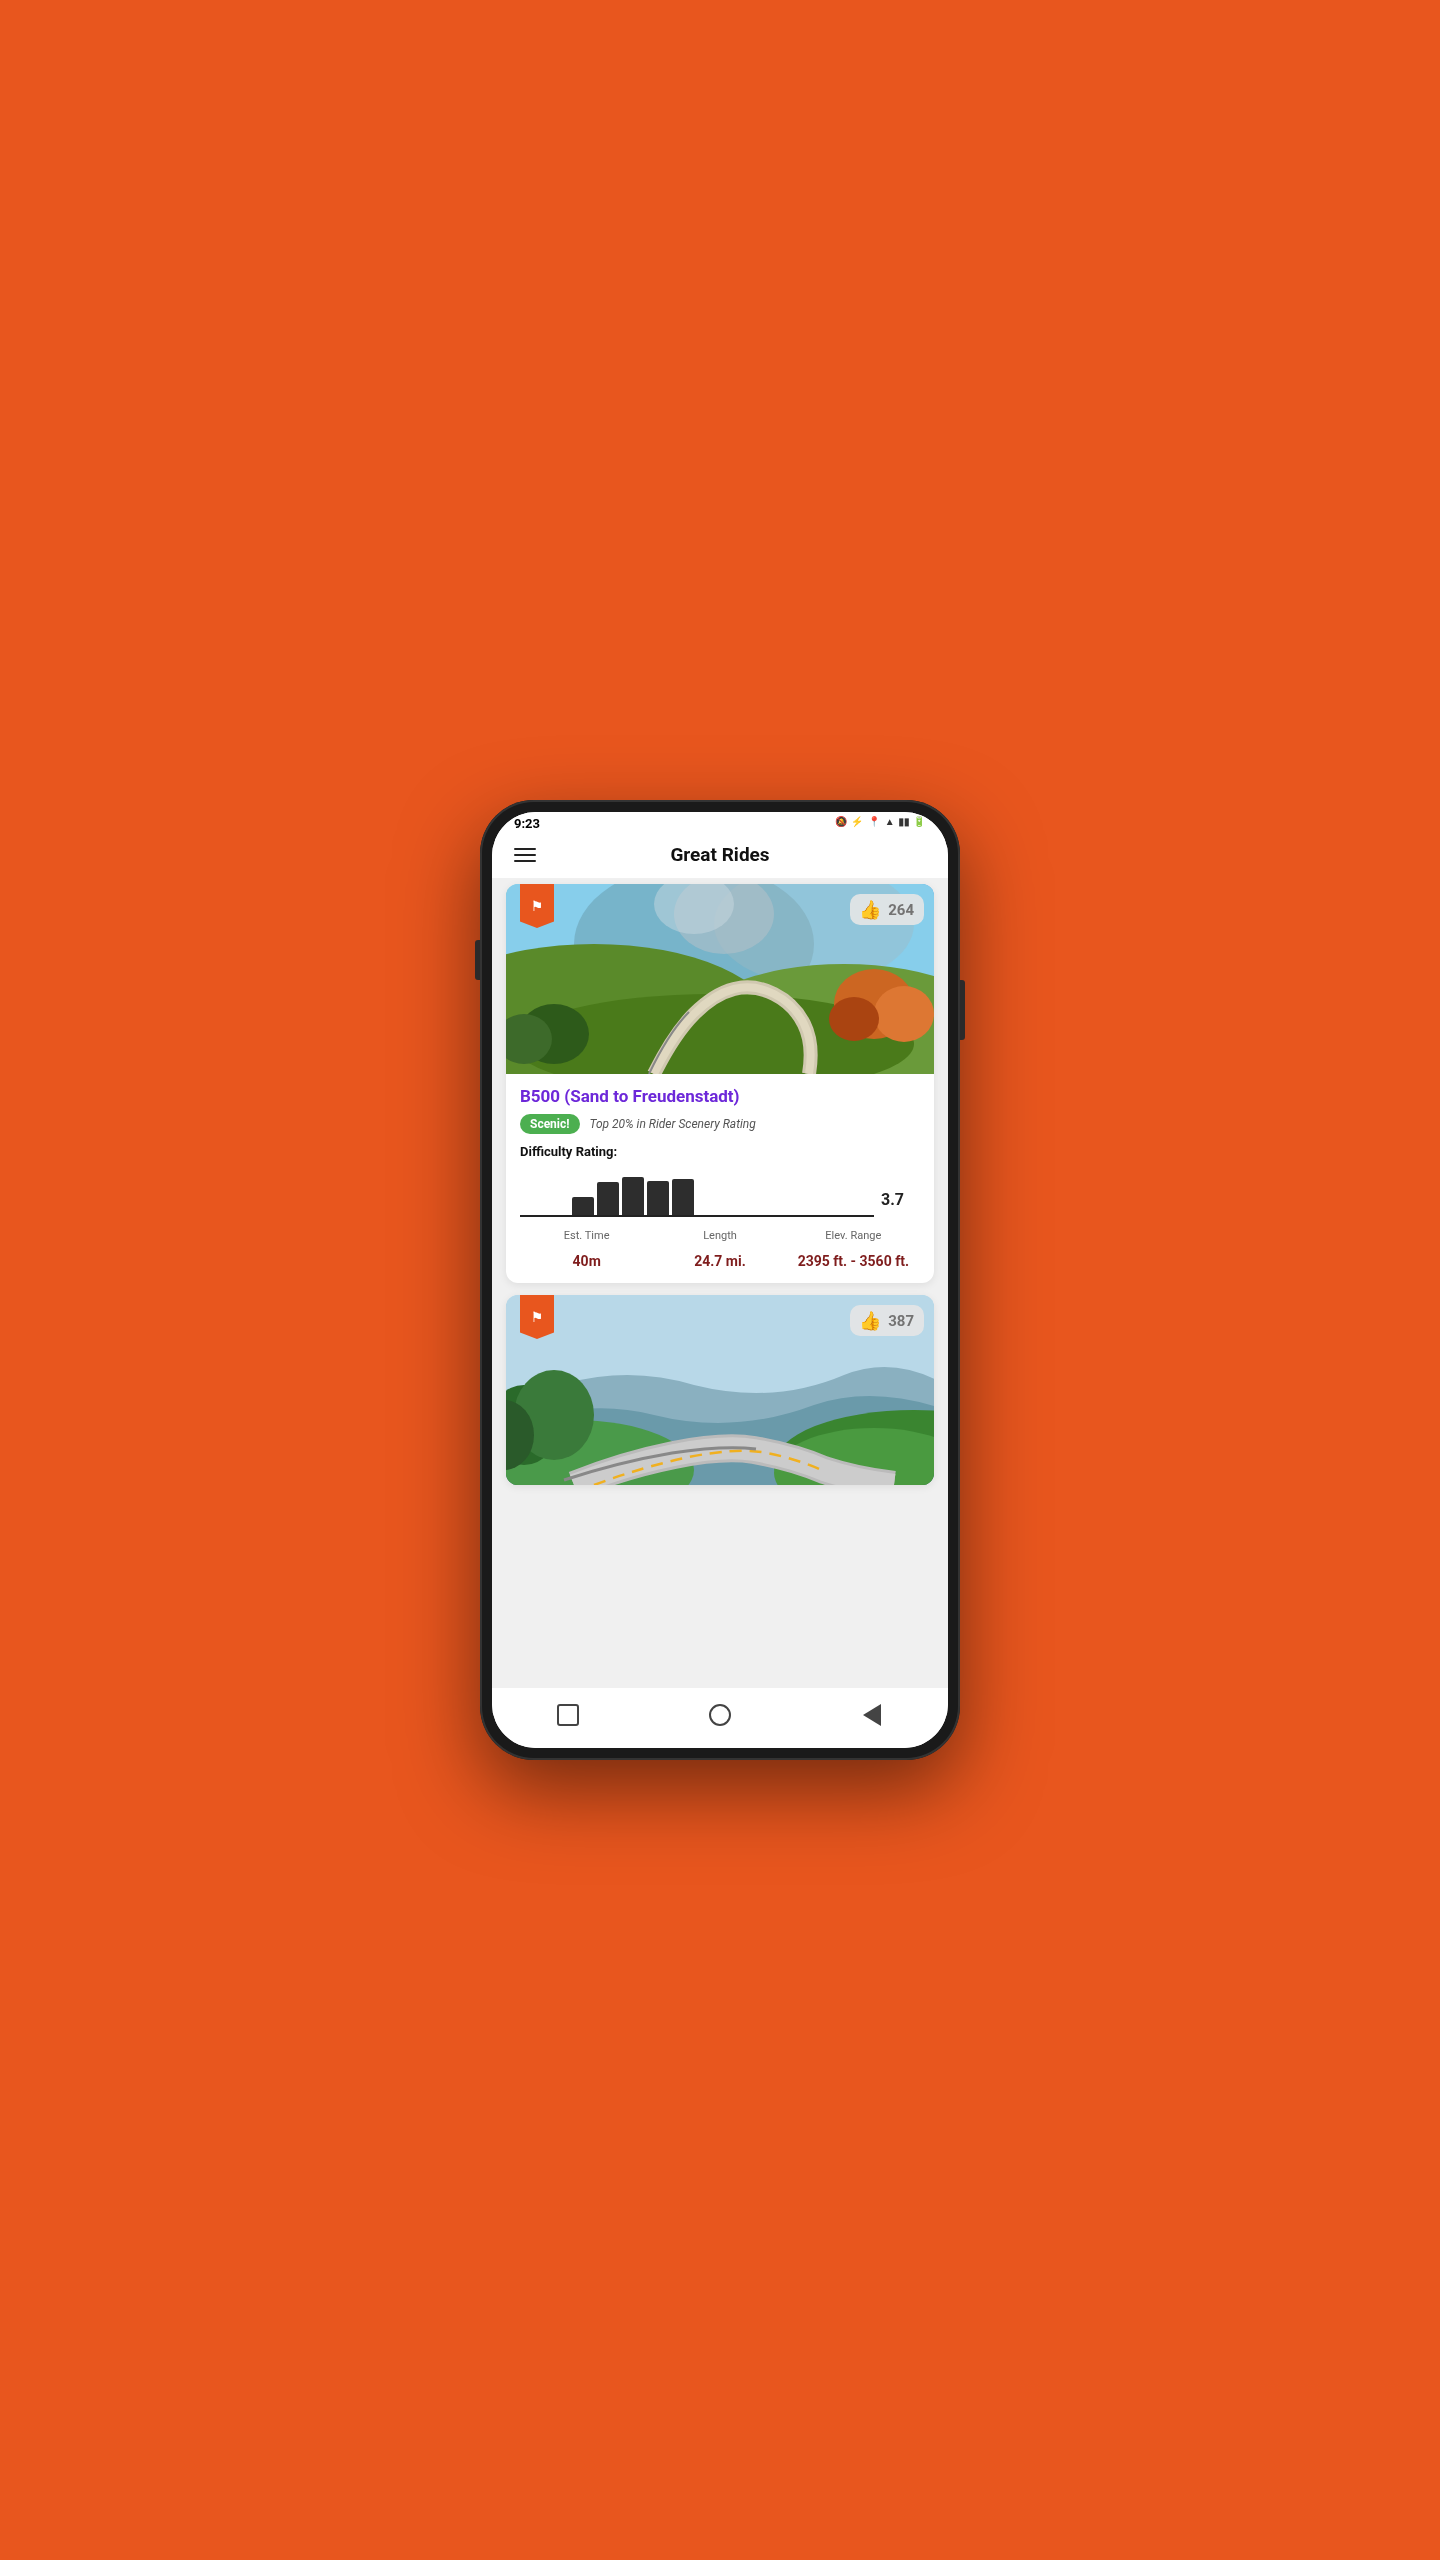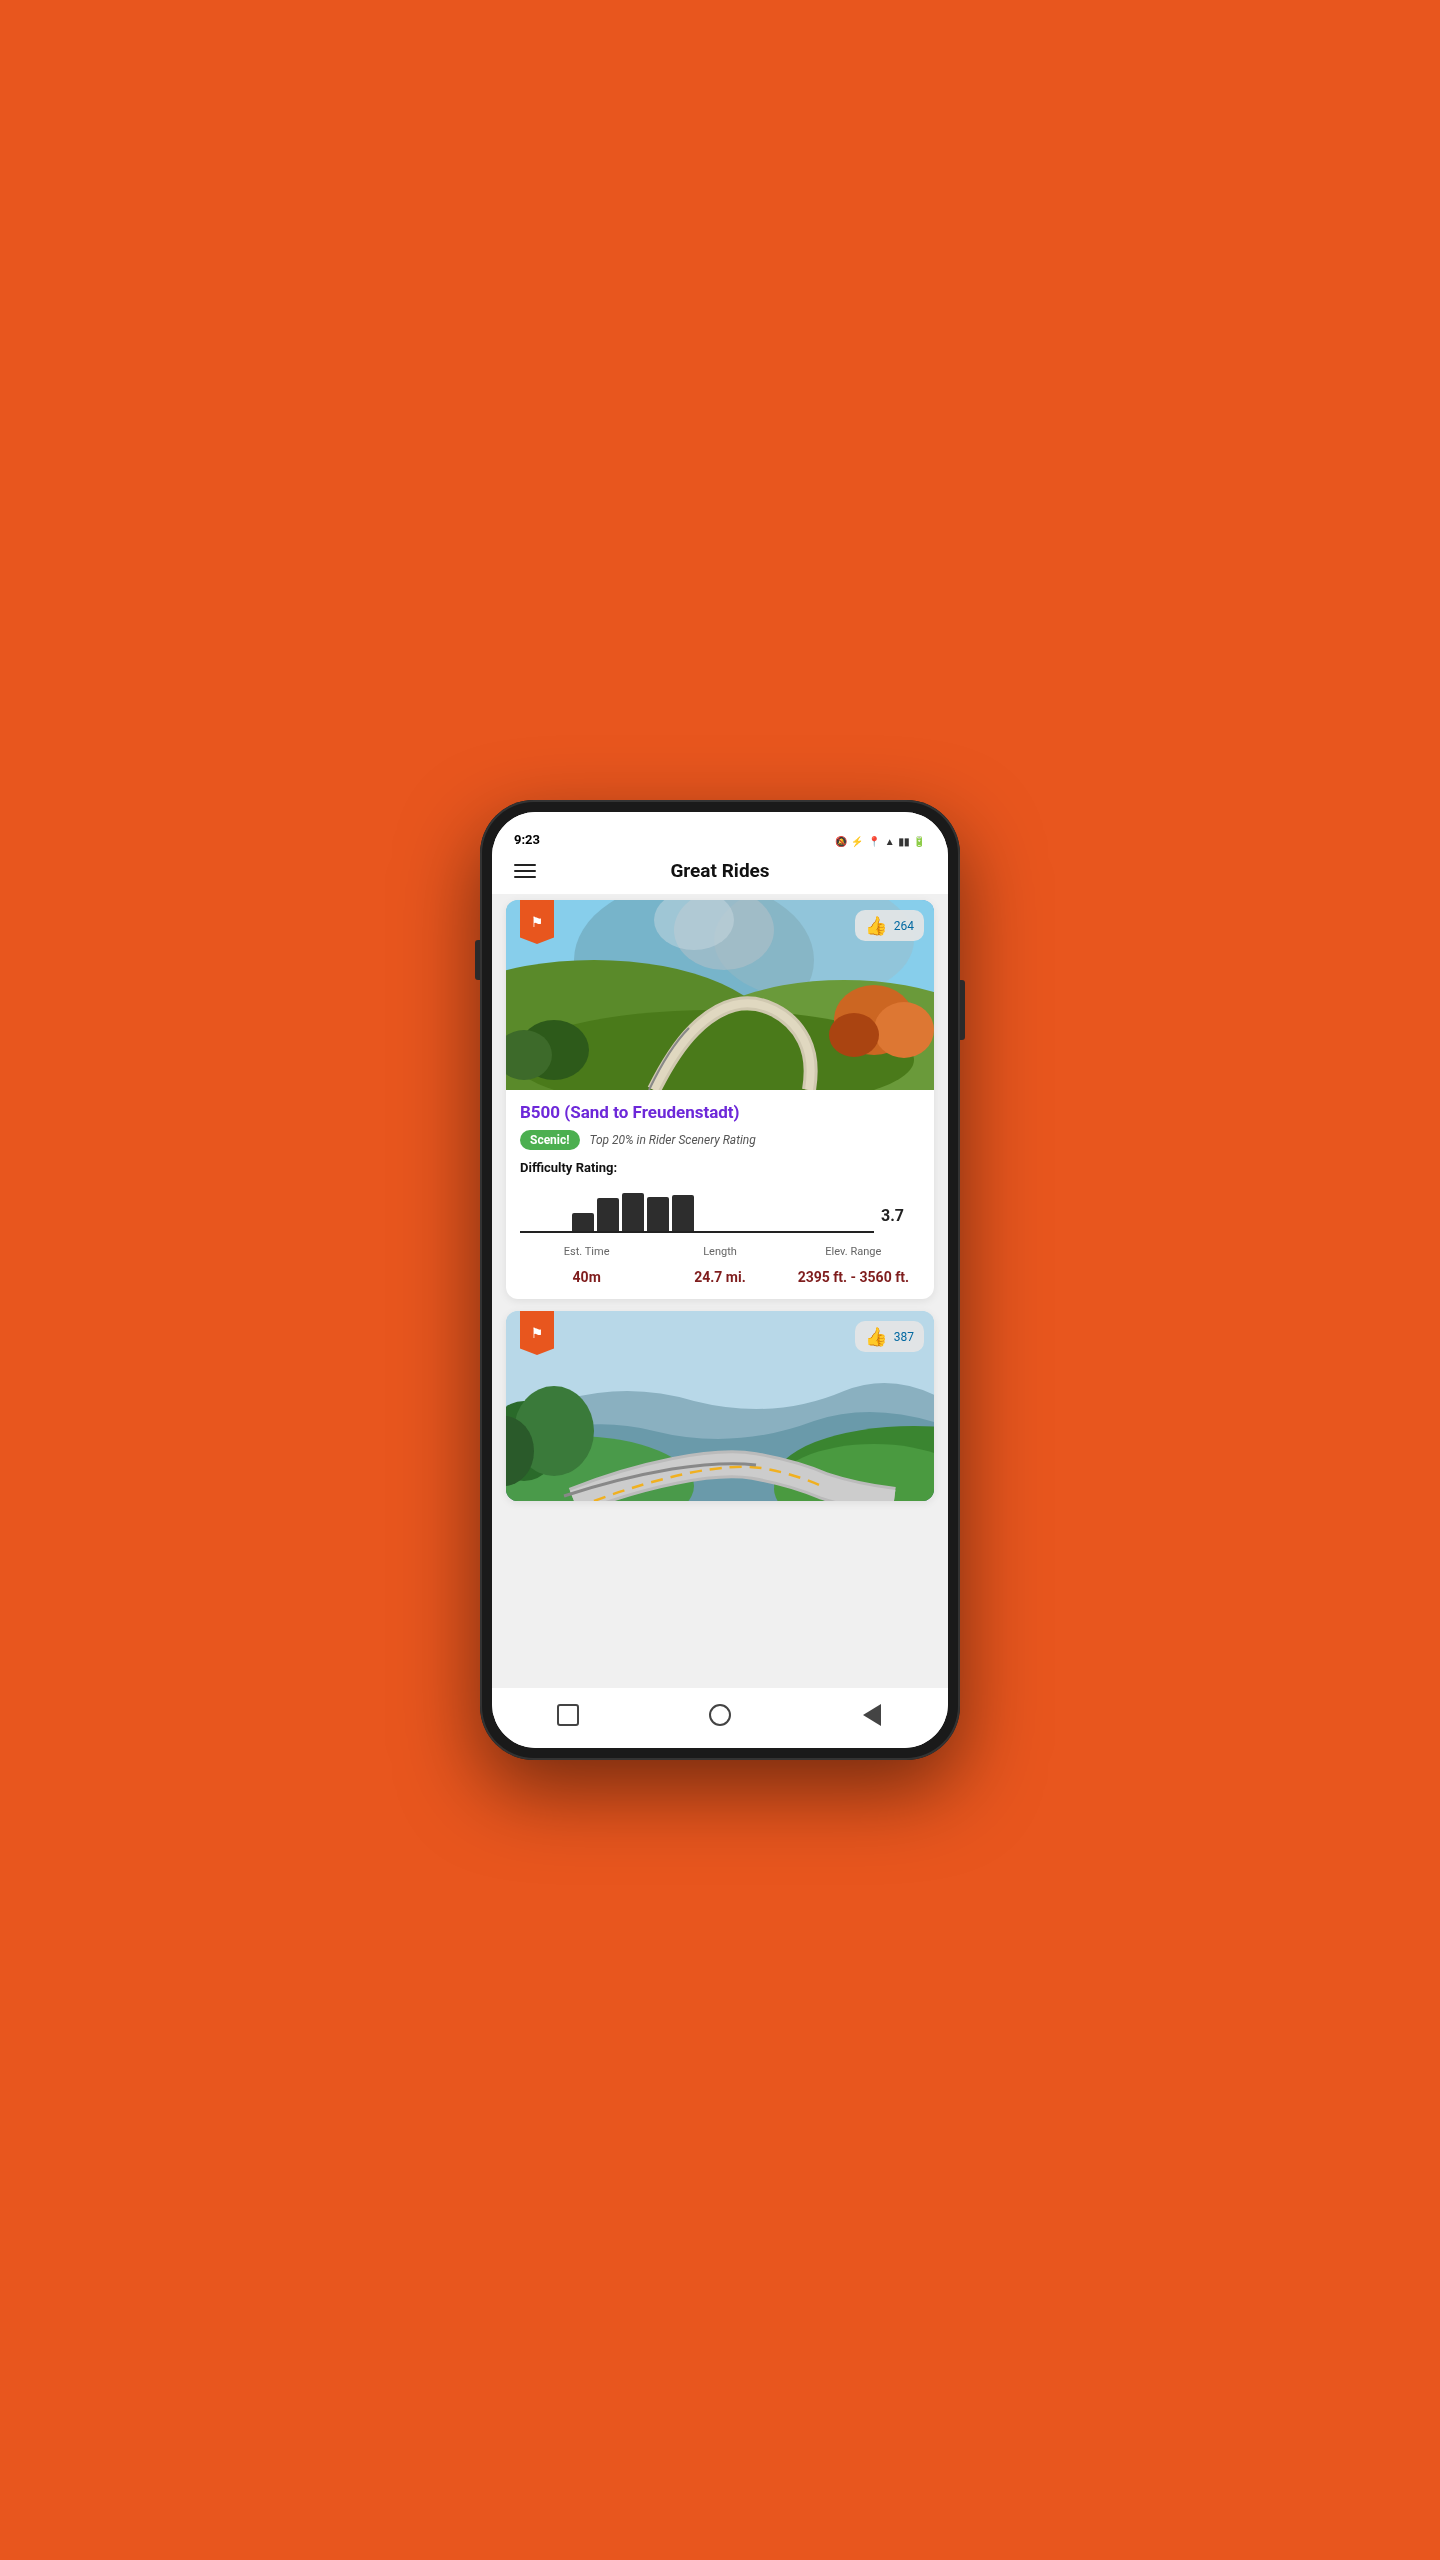--- a/index.html
+++ b/index.html
@@ -31,22 +31,22 @@
       overflow: hidden;
       display: flex;
       flex-direction: column;
     }
 
     
     .status-bar {
       background: #fff;
       display: flex;
       justify-content: space-between;
-      align-items: flex-end;
-      padding: 20px 22px 4px;
+      align-items: flex-start;
+      padding: 4px 22px 4px;
       font-size: 11px;
       font-weight: 600;
       flex-shrink: 0;
       gap: 36px;
     }
 
     .status-time {
       font-size: 13px;
       font-weight: 700;
     }
@@ -199,23 +199,23 @@
       gap: 6px;
       z-index: 2;
     }
 
     .thumbs-up-icon {
       color: #E8561E;
       font-size: 18px;
     }
 
     .likes-count {
-      font-size: 12px;
-      font-weight: 400;
-      color: #0369a1;
+      font-size: 15px;
+      font-weight: 700;
+      color: #737373;
     }
 
     
     .card-body {
       padding: 12px 14px 14px;
     }
 
     .ride-title {
       font-size: 17px;
       font-weight: 700;

